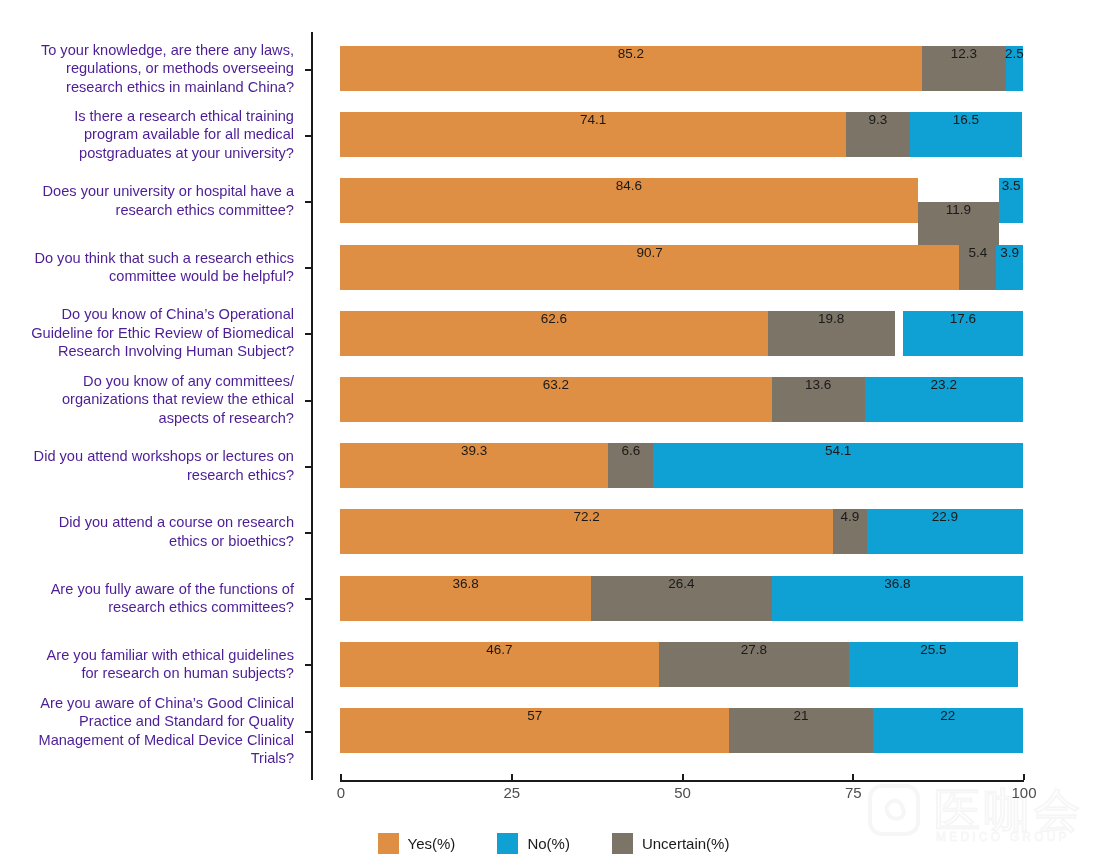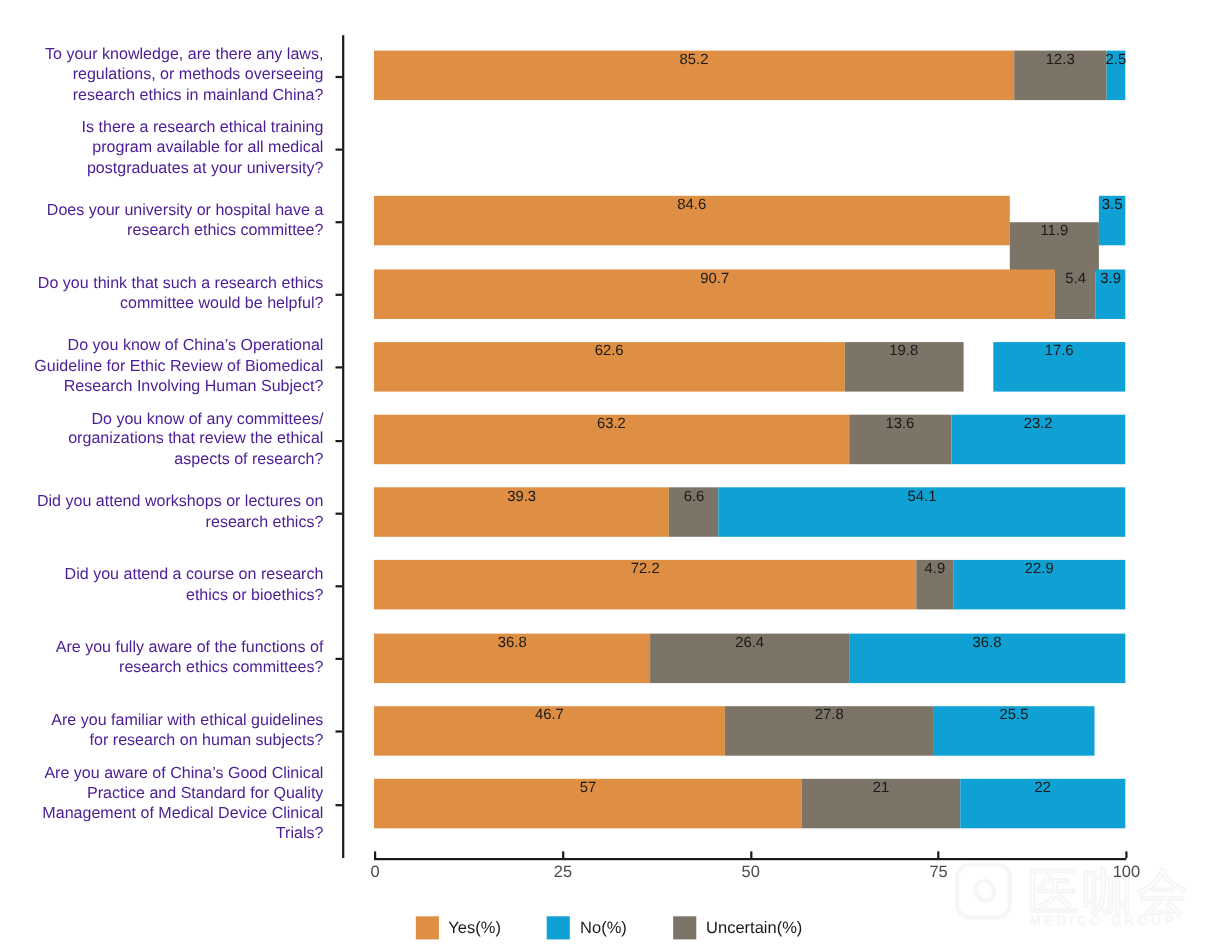--- a/index.html
+++ b/index.html
@@ -242,20 +242,31 @@
         <div class="seg" style="left: 0px; width: 581.916px; background: rgb(223, 143, 67);">
           <span class="seg-val">85.2</span>
         </div>
         <div class="seg" style="left: 581.916px; width: 84.009px; background: rgb(125, 116, 104);">
           <span class="seg-val">12.3</span>
         </div>
         <div class="seg" style="left: 665.925px; width: 17.075px; background: rgb(15, 160, 212);">
           <span class="seg-val">2.5</span>
         </div>
       </div>
+      <div class="bar-row" style="left: 0px; top: 80.2px; width: 683px;">
+        <div class="seg" style="left: 0px; width: 506.103px; background: rgb(223, 143, 67);">
+          <span class="seg-val">74.1</span>
+        </div>
+        <div class="seg" style="left: 506.103px; width: 63.519px; background: rgb(125, 116, 104);">
+          <span class="seg-val">9.3</span>
+        </div>
+        <div class="seg" style="left: 569.622px; width: 112.695px; background: rgb(15, 160, 212);">
+          <span class="seg-val">16.5</span>
+        </div>
+      </div>
       <div class="bar-row" style="left: 0px; top: 146.4px; width: 683px;">
         <div class="seg" style="left: 0px; width: 577.818px; background: rgb(223, 143, 67);">
           <span class="seg-val">84.6</span>
         </div>
         <div class="seg" style="left: 577.818px; width: 81.277px; background: rgb(125, 116, 104); margin-top: 24px;">
           <span class="seg-val">11.9</span>
         </div>
         <div class="seg" style="left: 659.095px; width: 23.905px; background: rgb(15, 160, 212);">
           <span class="seg-val">3.5</span>
         </div>
@@ -268,21 +279,21 @@
           <span class="seg-val">5.4</span>
         </div>
         <div class="seg" style="left: 656.363px; width: 26.637px; background: rgb(15, 160, 212);">
           <span class="seg-val">3.9</span>
         </div>
       </div>
       <div class="bar-row" style="left: 0px; top: 278.8px; width: 683px;">
         <div class="seg" style="left: 0px; width: 427.558px; background: rgb(223, 143, 67);">
           <span class="seg-val">62.6</span>
         </div>
-        <div class="seg" style="left: 427.558px; width: 108px; background: rgb(125, 116, 104);">
+        <div class="seg" style="left: 427.558px; width: 127px; background: rgb(125, 116, 104);">
           <span class="seg-val">19.8</span>
         </div>
         <div class="seg" style="left: 562.792px; width: 120.208px; background: rgb(15, 160, 212);">
           <span class="seg-val">17.6</span>
         </div>
       </div>
       <div class="bar-row" style="left: 0px; top: 345px; width: 683px;">
         <div class="seg" style="left: 0px; width: 431.656px; background: rgb(223, 143, 67);">
           <span class="seg-val">63.2</span>
         </div>
@@ -326,21 +337,21 @@
           <span class="seg-val">36.8</span>
         </div>
       </div>
       <div class="bar-row" style="left: 0px; top: 609.8px; width: 683px;">
         <div class="seg" style="left: 0px; width: 318.961px; background: rgb(223, 143, 67);">
           <span class="seg-val">46.7</span>
         </div>
         <div class="seg" style="left: 318.961px; width: 189.874px; background: rgb(125, 116, 104);">
           <span class="seg-val">27.8</span>
         </div>
-        <div class="seg" style="left: 508.835px; width: 146px; background: rgb(15, 160, 212);">
+        <div class="seg" style="left: 508.835px; width: 169px; background: rgb(15, 160, 212);">
           <span class="seg-val">25.5</span>
         </div>
       </div>
       <div class="bar-row" style="left: 0px; top: 676px; width: 683px;">
         <div class="seg" style="left: 0px; width: 389.31px; background: rgb(223, 143, 67);">
           <span class="seg-val">57</span>
         </div>
         <div class="seg" style="left: 389.31px; width: 143.43px; background: rgb(125, 116, 104);">
           <span class="seg-val">21</span>
         </div>

